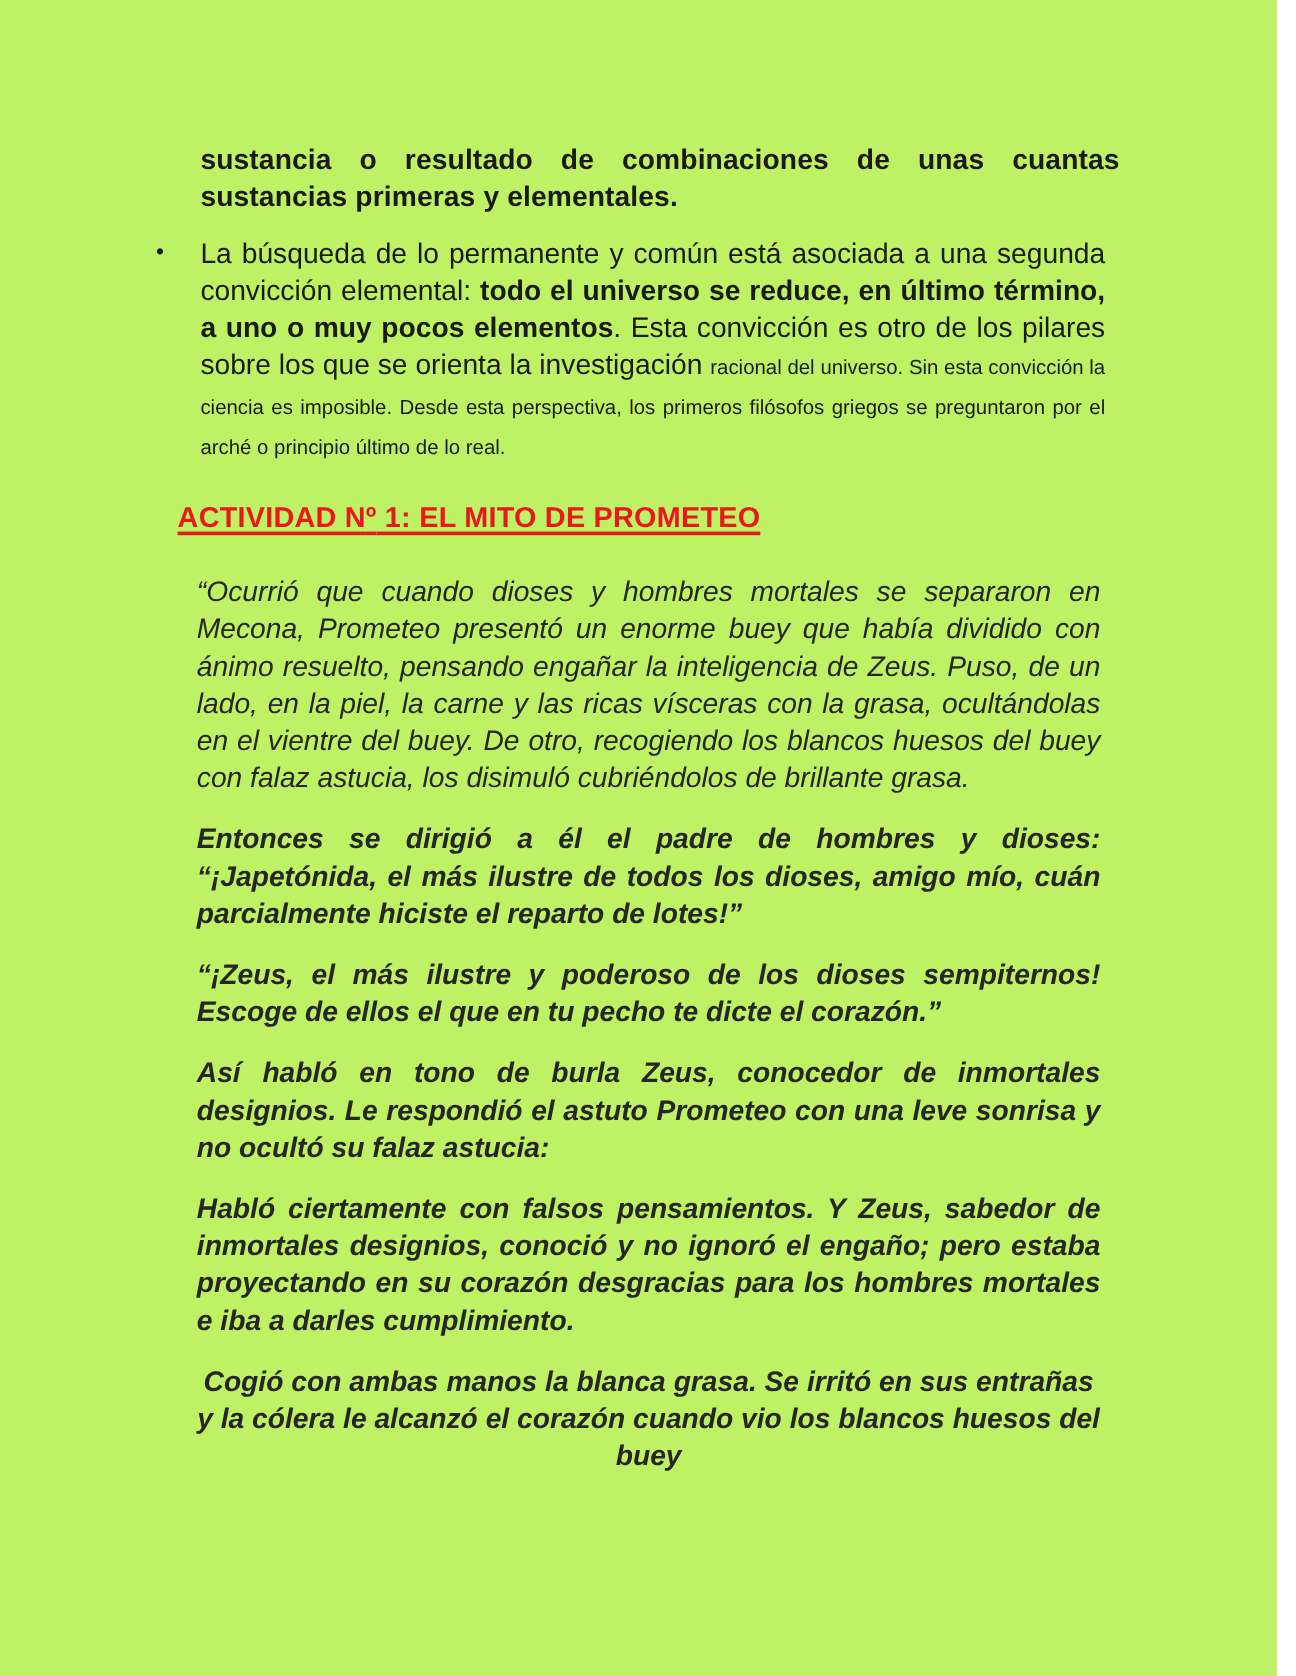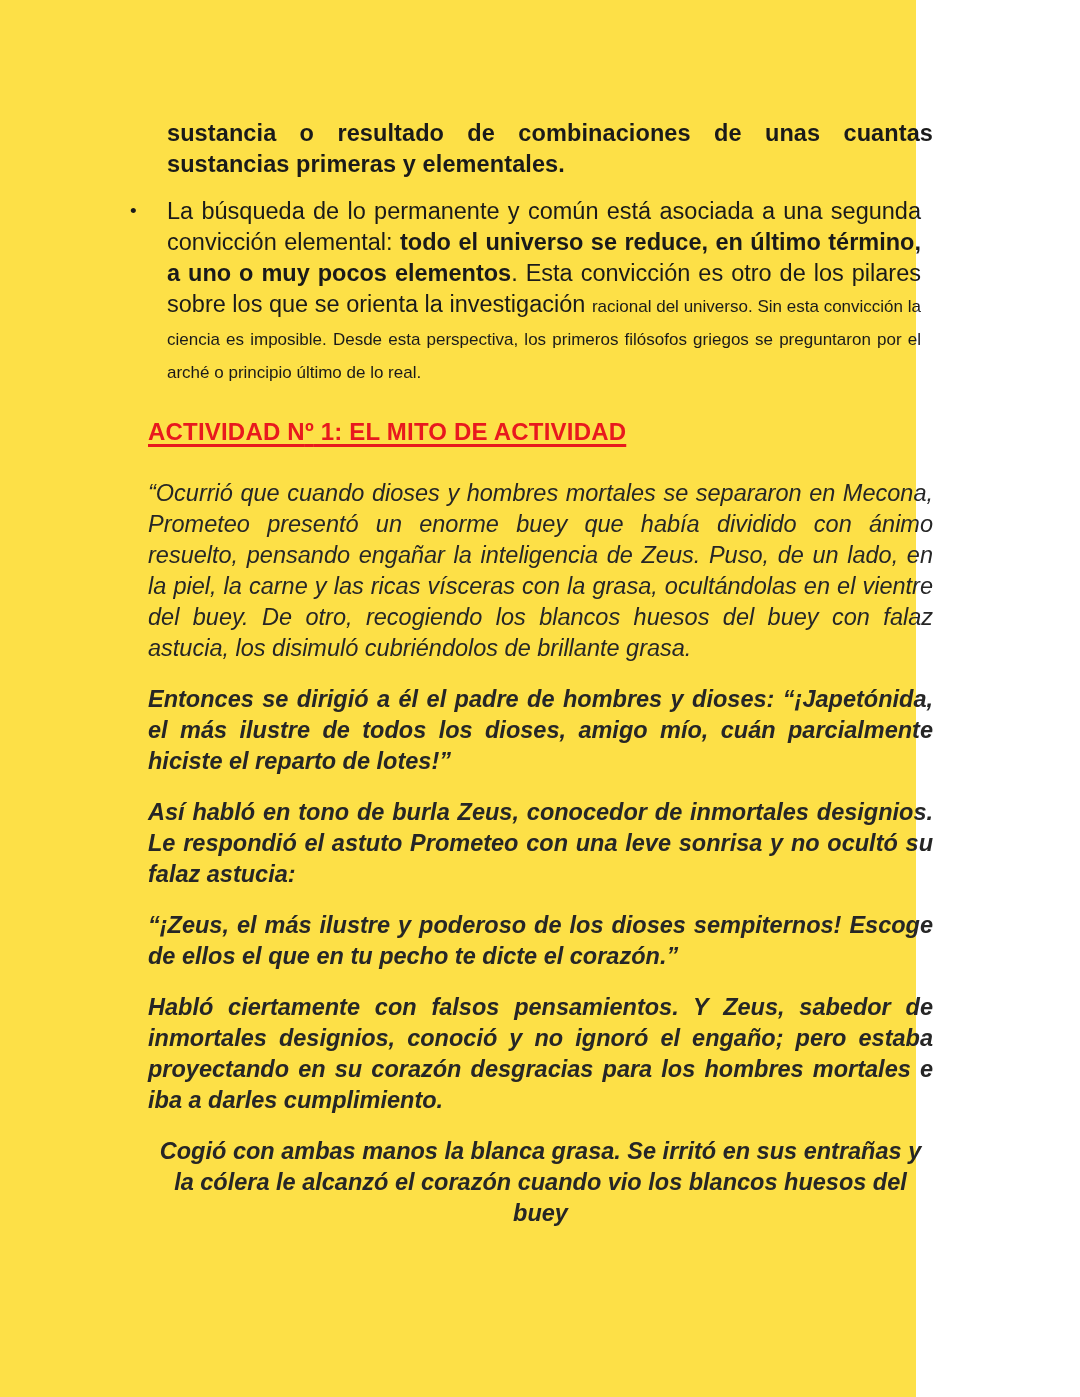--- a/index.html
+++ b/index.html
@@ -15,23 +15,23 @@
     overflow: hidden;
     font-family: "Liberation Sans", sans-serif;
     color: #1a1a1a;
     -webkit-font-smoothing: antialiased;
   }
 
   .page {
     position: absolute;
     left: 0;
     top: 0;
-    width: 916px;
+    width: 1064px;
     height: 1397px;
-    background: #fde047;
+    background: #bef264;
     box-sizing: border-box;
   }
 
   .content {
     position: absolute;
     left: 148px;
     top: 118px;
     width: 785px;
   }
 
@@ -98,21 +98,21 @@
     font-size: 24px;
     line-height: 30px;
   }
   .ordinal {
     vertical-align: baseline;
     font-size: 24px;
   }
 
   
   .quote-p {
-    margin: 0;
+    margin: 16px;
     font-style: italic;
     font-size: 23.5px;
     line-height: 31px;
     text-align: justify;
     text-justify: inter-word;
     color: #262626;
   }
   .quote-p.first { margin-top: 31px; }
   .quote-p + .quote-p { margin-top: 20px; font-weight: bold; }
   .quote-p.last-line { text-align: center; }
@@ -125,28 +125,28 @@
 
     <p class="lead-bold">sustancia o resultado de combinaciones de unas cuantas sustancias primeras y elementales.</p>
 
     <ul class="bullets">
       <li>
         <span class="li-body"><span>La búsqueda de lo permanente y común está asociada a una segunda convicción elemental: </span><b>todo el universo se reduce, en último término, a uno o muy pocos elementos</b><span>. Esta convicción es otro de los pilares sobre los que se orienta la investigación </span><span class="small-run">racional del universo. Sin esta convicción la ciencia es imposible. Desde esta perspectiva, los primeros filósofos griegos se preguntaron por el </span><span class="small-run ital-bold">arché</span><span class="small-run"> o principio último de lo real.</span></span>
       </li>
     </ul>
 
 
-    <p class="heading-red h-actividad1"><span>ACTIVIDAD N</span><span class="ordinal">º</span><span> 1: EL MITO DE ACTIVIDAD</span></p>
+    <p class="heading-red h-actividad1"><span>ACTIVIDAD N</span><span class="ordinal">º</span><span> 1: EL MITO DE PROMETEO</span></p>
 
     <p class="quote-p first">“Ocurrió que cuando dioses y hombres mortales se separaron en Mecona, Prometeo presentó un enorme buey que había dividido con ánimo resuelto, pensando engañar la inteligencia de Zeus. Puso, de un lado, en la piel, la carne y las ricas vísceras con la grasa, ocultándolas en el vientre del buey. De otro, recogiendo los blancos huesos del buey con falaz astucia, los disimuló cubriéndolos de brillante grasa.</p>
 
     <p class="quote-p">Entonces se dirigió a él el padre de hombres y dioses: “¡Japetónida, el más ilustre de todos los dioses, amigo mío, cuán parcialmente hiciste el reparto de lotes!”</p>
 
+    <p class="quote-p">“¡Zeus, el más ilustre y poderoso de los dioses sempiternos! Escoge de ellos el que en tu pecho te dicte el corazón.”</p>
+
     <p class="quote-p">Así habló en tono de burla Zeus, conocedor de inmortales designios. Le respondió el astuto Prometeo con una leve sonrisa y no ocultó su falaz astucia:</p>
-
-    <p class="quote-p">“¡Zeus, el más ilustre y poderoso de los dioses sempiternos! Escoge de ellos el que en tu pecho te dicte el corazón.”</p>
 
     <p class="quote-p">Habló ciertamente con falsos pensamientos. Y Zeus, sabedor de inmortales designios, conoció y no ignoró el engaño; pero estaba proyectando en su corazón desgracias para los hombres mortales e iba a darles cumplimiento.</p>
 
     <p class="quote-p last-line">Cogió con ambas manos la blanca grasa. Se irritó en sus entrañas y la cólera le alcanzó el corazón cuando vio los blancos huesos del buey</p>
 
   </div>
 </div>
 
 </body></html>

